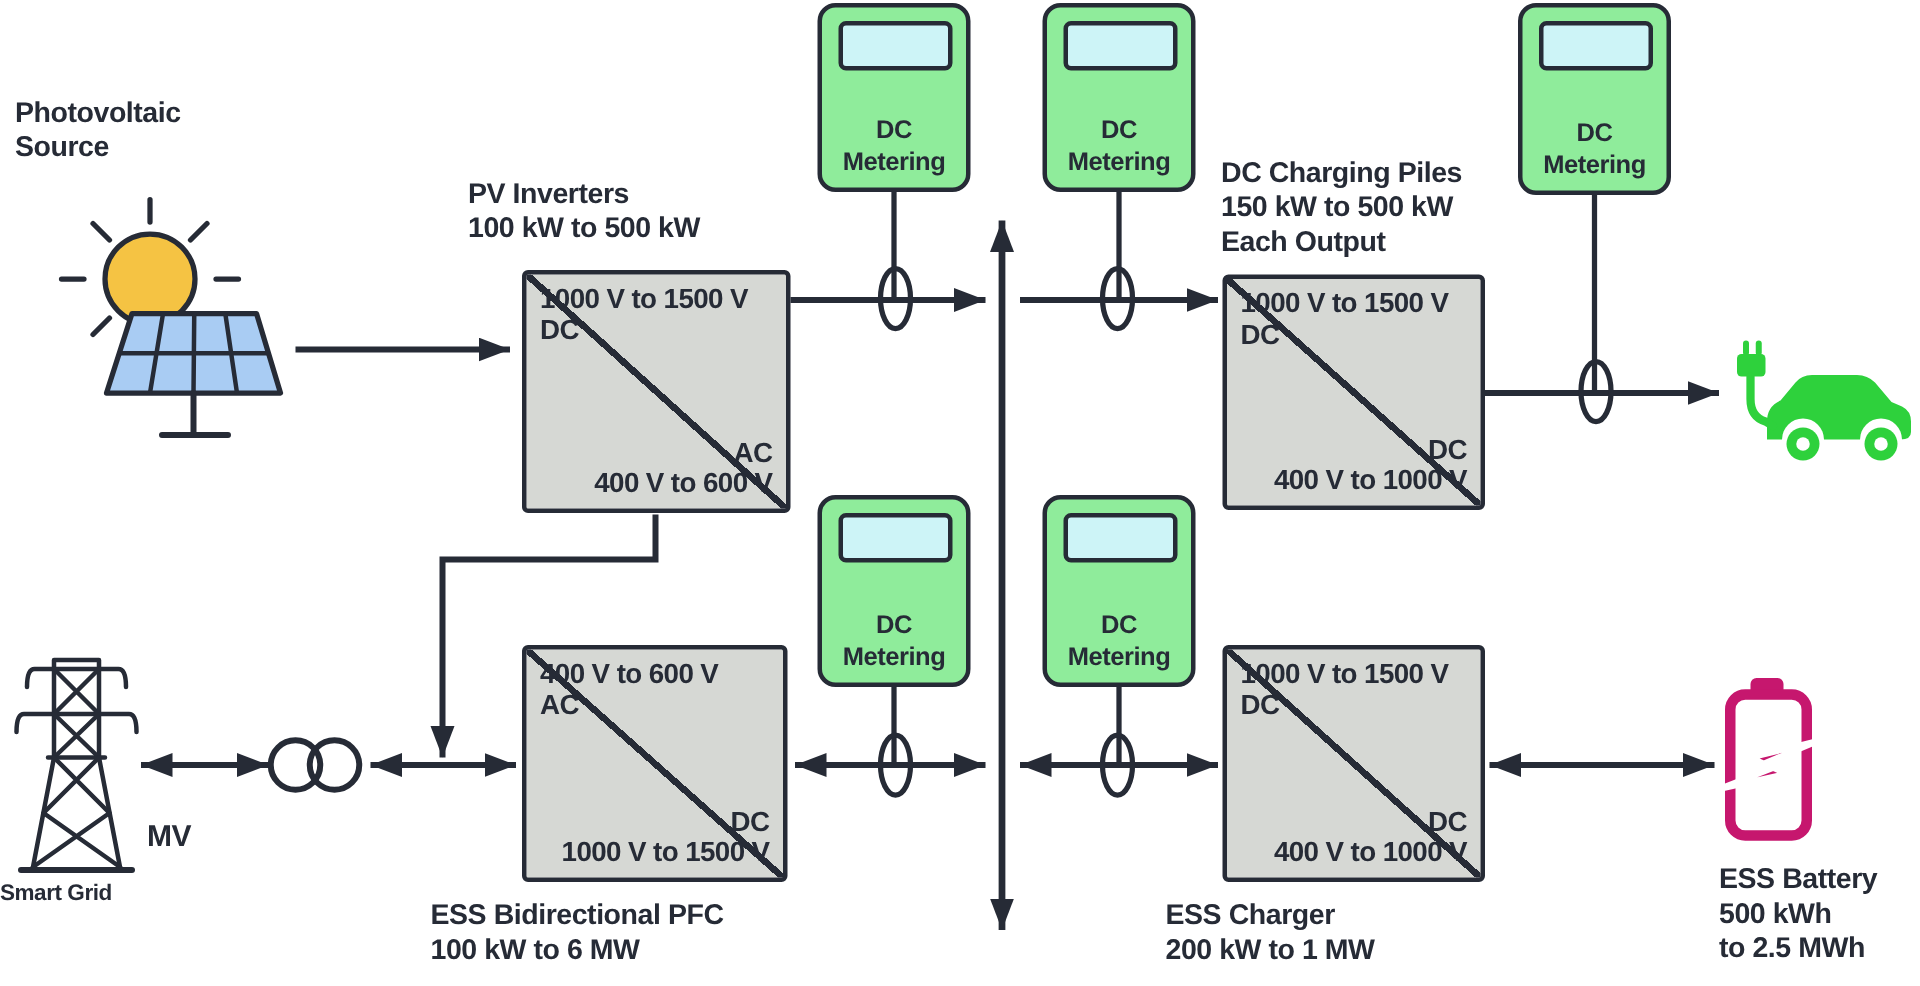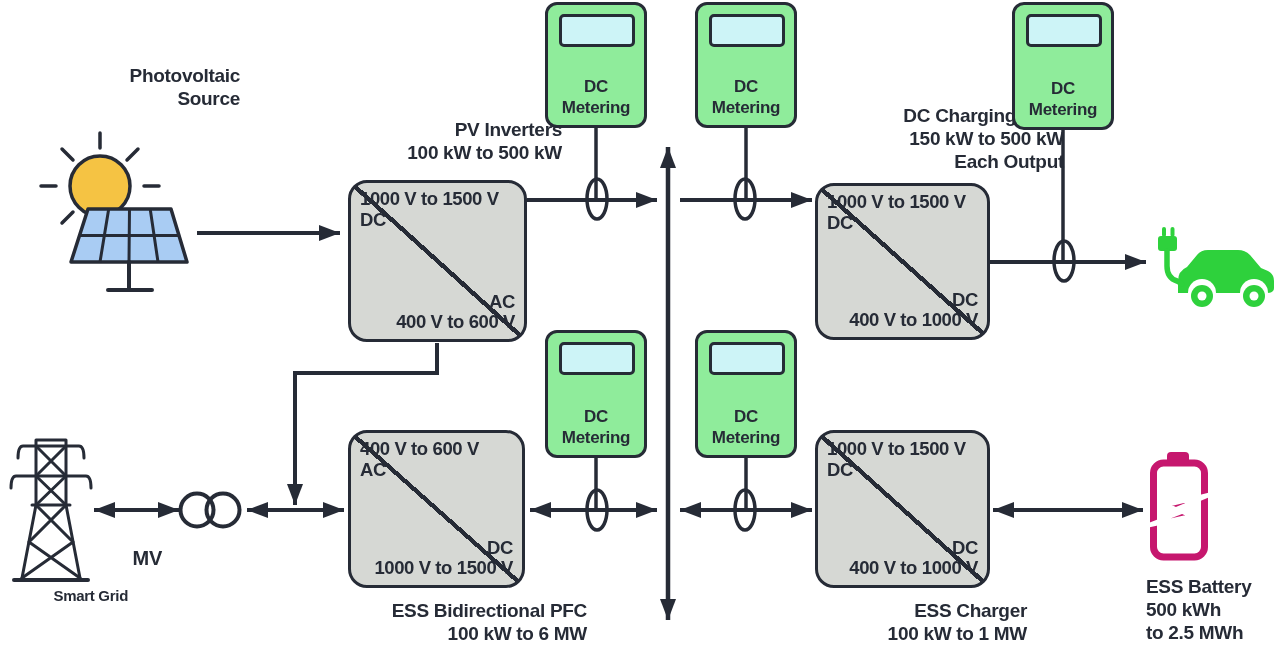--- a/index.html
+++ b/index.html
@@ -12,31 +12,31 @@
     --sun:#f5c343;
     --panel:#a9ccf3;
   }
   *{box-sizing:border-box;margin:0;padding:0}
   html,body{background:#fff}
   body{font-family:"Liberation Sans","DejaVu Sans",sans-serif;color:var(--ink)}
   .stage{position:relative;width:1280px;height:657px;overflow:hidden;background:#fff}
   .stage svg.layer{position:absolute;left:0;top:0}
 
   .t{position:absolute;white-space:pre-line;font-weight:bold;color:var(--ink);letter-spacing:-0.3px}
-  .tc{text-align:right}
+  .tc{text-align:left}
 
   .converter{
     position:absolute;
     background:
       linear-gradient(to top right,
         var(--conv) calc(50% - 2.2px),
         var(--ink) calc(50% - 2.2px) calc(50% + 2.2px),
         var(--conv) calc(50% + 2.2px));
     border:3.5px solid var(--ink);
-    border-radius:19px;
+    border-radius:4px;
   }
   .corner{position:absolute;white-space:pre-line;font-weight:bold;font-size:18.5px;line-height:1.12;letter-spacing:-0.4px}
   .corner.tl{left:9px;top:6px}
   .corner.br{right:9px;bottom:6px;text-align:right}
 
   .meter{
     position:absolute;width:102px;
     background:var(--meter);
     border:3.5px solid var(--ink);
     border-radius:12px;
@@ -160,21 +160,21 @@
 100 kW to 500 kW</div>
 
   <div class="t tc title-md" style="left:814px;top:104px;width:250px">DC Charging Piles
 150 kW to 500 kW
 Each Output</div>
 
   <div class="t tc title-md" style="left:287px;top:599px;width:300px">ESS Bidirectional PFC
 100 kW to 6 MW</div>
 
   <div class="t tc title-md" style="left:777px;top:599px;width:250px">ESS Charger
-100 kW to 1 MW</div>
+200 kW to 1 MW</div>
 
   <div class="t tc title-lg" style="left:0px;top:587px;width:128px">Smart Grid</div>
 
   <div class="t tc" style="left:98px;top:547px;width:64px;font-size:20px">MV</div>
 
   <div class="t title-md" style="left:1146px;top:575px;width:140px;text-align:left">ESS Battery
 500 kWh
 to 2.5 MWh</div>
 
   <div class="converter" style="left:348px;top:180px;width:179px;height:162px">

